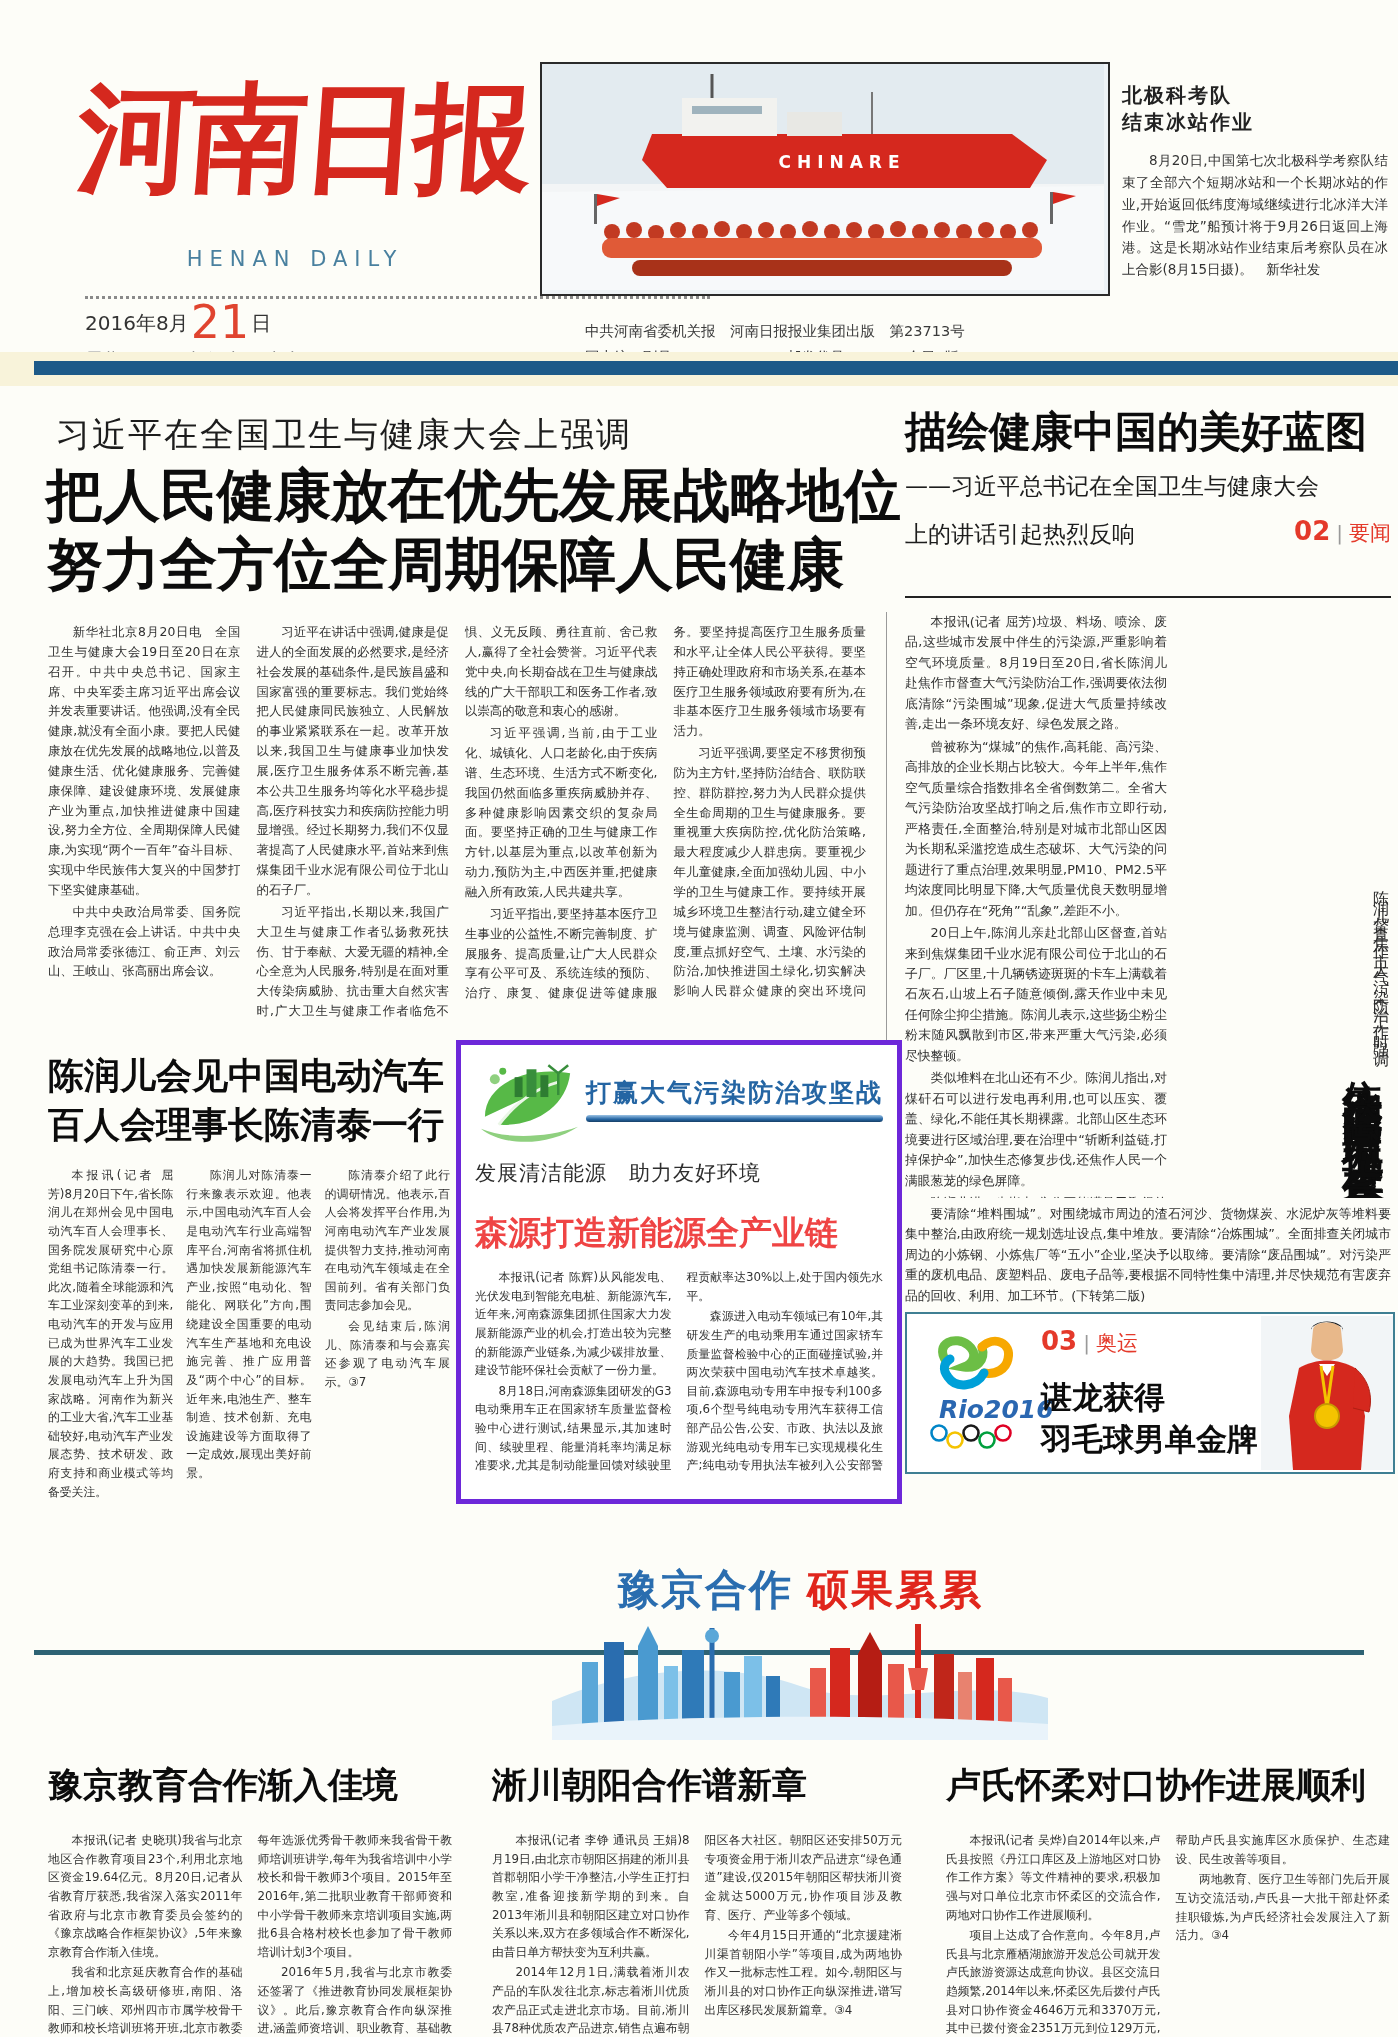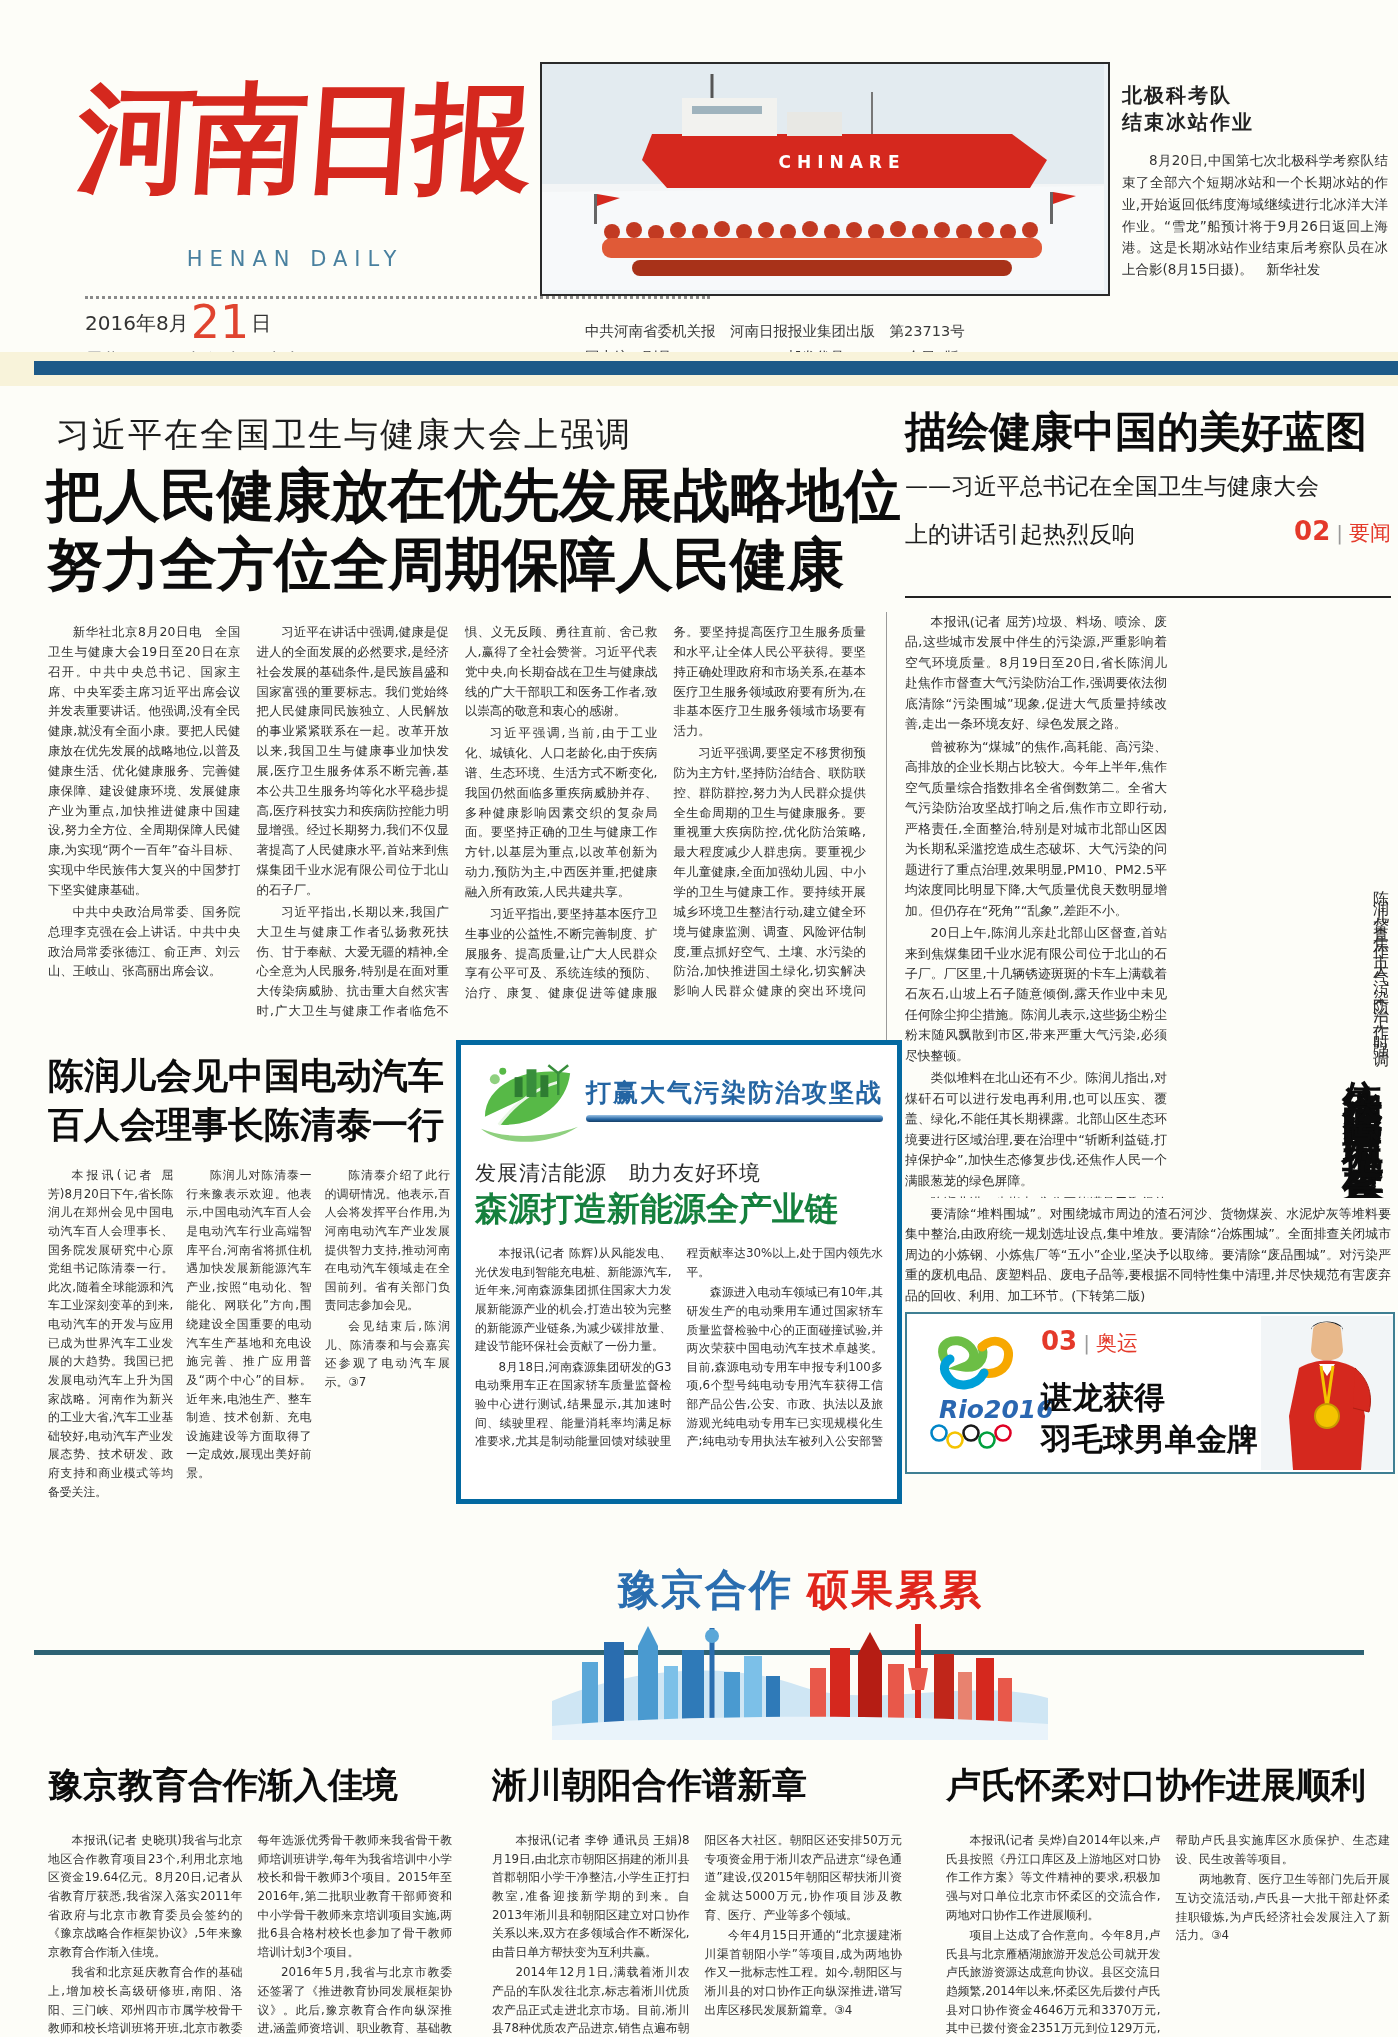--- a/index.html
+++ b/index.html
@@ -62,29 +62,29 @@
   #rio-word{font-size:25px;font-weight:700;color:#2a67b1;font-style:italic;margin-top:-4px;padding-left:32px;}
   #olympic-mid{flex:1;padding-left:6px;}
   #olympic .h1{font-size:31px;font-weight:900;margin-top:20px;color:#0c0c0c;}
   #olympic .h2{font-size:31px;font-weight:900;color:#0c0c0c;}
   
   #ev{left:48px;top:1052px;width:402px;}
   #ev .h{font-size:36px;font-weight:900;font-family:"DejaVu Serif","Liberation Serif",serif;white-space:nowrap;color:#0c0c0c;}
   #ev-body{margin-top:16px;height:338px;column-count:3;column-gap:13px;column-fill:auto;
            font-size:11.8px;line-height:1.58;text-align:justify;color:#303030;overflow:hidden;}
   
-  #senyuan{left:456px;top:1040px;width:446px;height:464px;border:5px solid #0369a1;background:#fff;
+  #senyuan{left:456px;top:1040px;width:446px;height:464px;border:5px solid #6d28d9;background:#fff;
            box-sizing:border-box;padding:10px 14px;overflow:hidden;}
   #senyuan-top{display:flex;align-items:center;}
   #senyuan-banner{flex:1;text-align:right;}
   #senyuan-banner .t{font-size:25px;font-weight:700;color:#2465a3;letter-spacing:2px;white-space:nowrap;}
   #senyuan-banner .u{height:7px;margin-top:6px;border-radius:4px;
                      background:linear-gradient(180deg,#9cc3e5,#2465a3 60%,#173f66);}
   #senyuan-kicker{font-size:21px;color:#2e2e2e;margin-top:16px;letter-spacing:1px;}
-  #senyuan-h{font-size:33px;font-weight:900;font-family:"DejaVu Serif","Liberation Serif",serif;margin-top:0;white-space:nowrap;color:#15803d;}
+  #senyuan-h{font-size:33px;font-weight:900;font-family:"DejaVu Serif","Liberation Serif",serif;margin-top:24px;white-space:nowrap;color:#ef4444;}
   #senyuan-body{margin-top:12px;height:238px;column-count:2;column-gap:15px;column-fill:auto;
                 font-size:11.8px;line-height:1.58;text-align:justify;color:#303030;overflow:hidden;}
   
   #coop-line{left:34px;top:1650px;width:1330px;height:5px;background:#2e6374;}
   #coop{left:552px;top:1562px;width:496px;height:178px;}
   #coop-text{position:absolute;left:0;top:0;width:100%;text-align:center;font-size:42px;font-weight:900;
              letter-spacing:2px;white-space:nowrap;z-index:3;}
   #coop-text .blue{color:#2a6daf;}
   #coop-text .red{color:#e0261c;padding-left:14px;}
   #coop-art{position:absolute;left:0;top:44px;width:100%;height:134px;z-index:2;}

